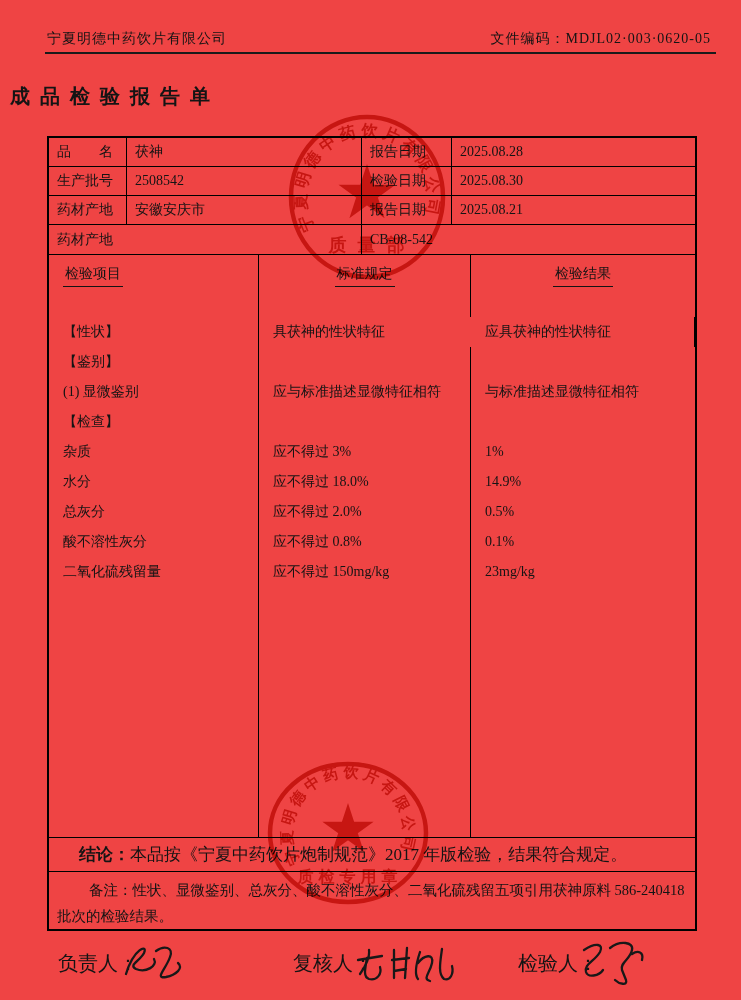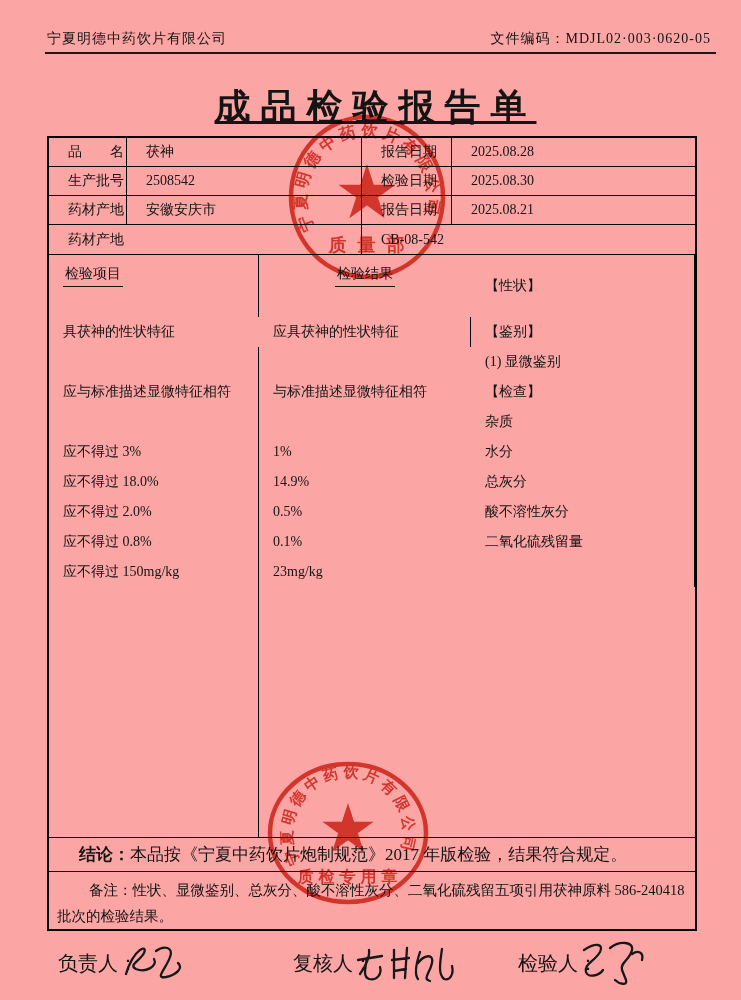--- a/index.html
+++ b/index.html
@@ -1,29 +1,29 @@
 <!DOCTYPE html>
 <html><head>
 <meta charset="utf-8">
 <style>
   * { margin:0; padding:0; box-sizing:border-box; }
   body { background:#e8e8e8; font-family:"Liberation Serif","DejaVu Serif",serif; color:#141414; }
-  .page { position:relative; width:741px; height:1000px; background:#fca5a5; overflow:hidden; }
+  .page { position:relative; width:741px; height:1000px; background:#ef4444; overflow:hidden; }
 
   
   .letterhead { position:absolute; top:30px; left:47px; right:30px; display:flex; justify-content:space-between; font-size:14px; letter-spacing:1px; }
   .head-rule { position:absolute; top:52px; left:45px; right:25px; height:2px; background:#1a1a1a; }
 
-  .doc-title { position:absolute; top:83px; left:0; width:100%; text-align:center; font-size:36px; font-weight:bold; letter-spacing:10px; text-indent:10px;text-decoration:underline; }
+  .doc-title { position:absolute; top:83px; left:0; width:100%; text-align:left; font-size:20px; font-weight:bold; letter-spacing:10px; text-indent:10px; }
 
   
   .frame { position:absolute; top:136px; left:47px; width:650px; border:2px solid #000; background:transparent; }
 
   .info-grid { display:grid; grid-template-columns:78px 235px 90px 1fr; grid-auto-rows:29px; border-bottom:1px solid #000; }
-  .cell { font-size:14px; display:flex; align-items:center; padding-left:19px; }
+  .cell { font-size:14px; display:flex; align-items:center; padding-left:8px; }
   .b-r { border-right:1px solid #000; }
   .b-b { border-bottom:1px solid #000; }
   .span2 { grid-column:span 2; }
 
   .insp-grid { display:grid; grid-template-columns:210px 212px 1fr; grid-template-rows:62px repeat(9,30px) 1fr; height:583px; border-bottom:1px solid #000; }
   .insp-grid .cell { padding-left:14px; }
   .insp-grid .head { align-items:flex-start; padding-top:10px;text-align:center; }
   .insp-grid .head.ctr { justify-content:center; padding-left:0; }
   .uline { border-bottom:1px solid #141414; padding:0 2px 3px 2px; }
 
@@ -72,20 +72,23 @@
       <div class="cell b-r b-b">报告日期</div>
       <div class="cell b-b">2025.08.21</div>
 
       <div class="cell b-r span2">药材产地</div>
       <div class="cell span2">CB-08-542</div>
     </div>
 
     <div class="insp-grid">
       <div class="cell b-r head">
           <span class="uline">检验项目</span>
+        </div>
+      <div class="cell b-r head ctr">
+          <span class="uline">标准规定</span>
         </div>
       <div class="cell head ctr">
           <span class="uline">检验结果</span>
         </div>
 
       <div class="cell b-r">【性状】</div>
       <div class="cell">具茯神的性状特征</div>
       <div class="cell b-r">应具茯神的性状特征</div>
 
       <div class="cell b-r">【鉴别】</div>

